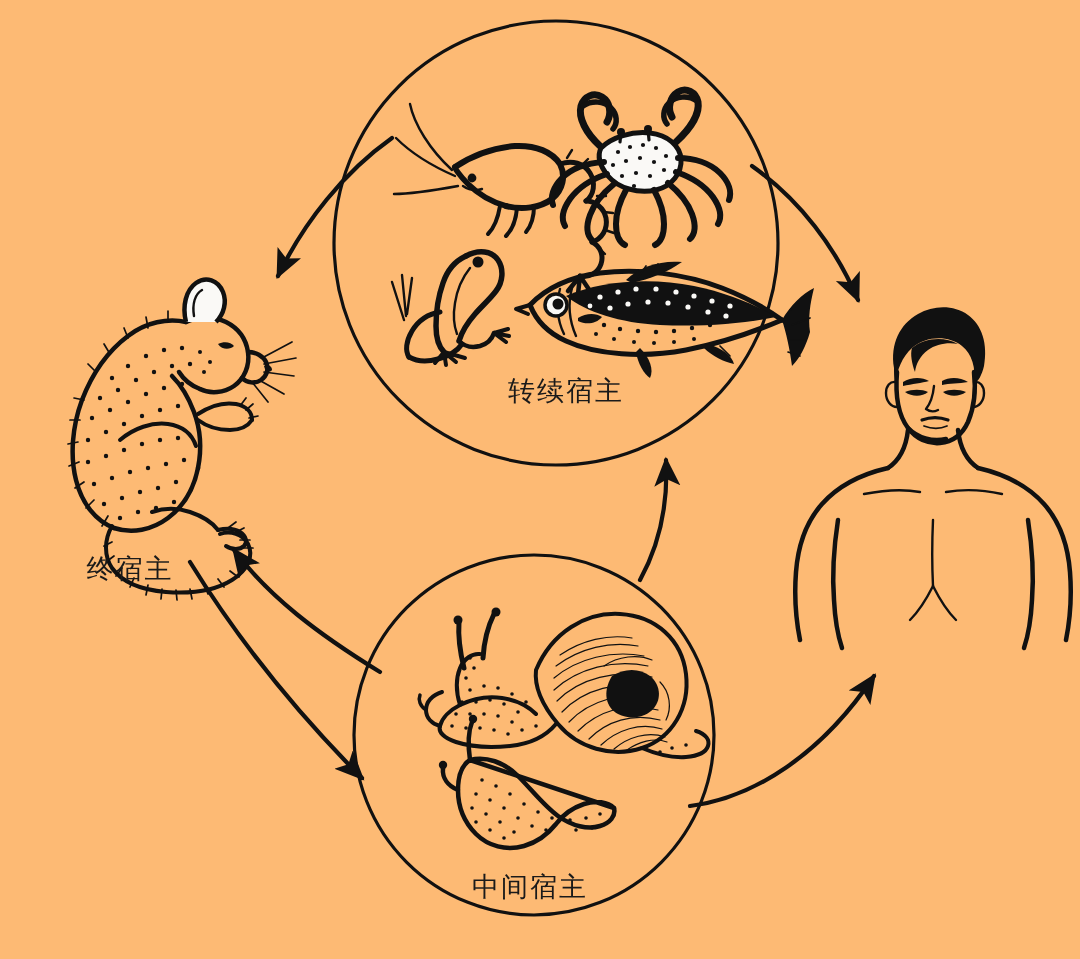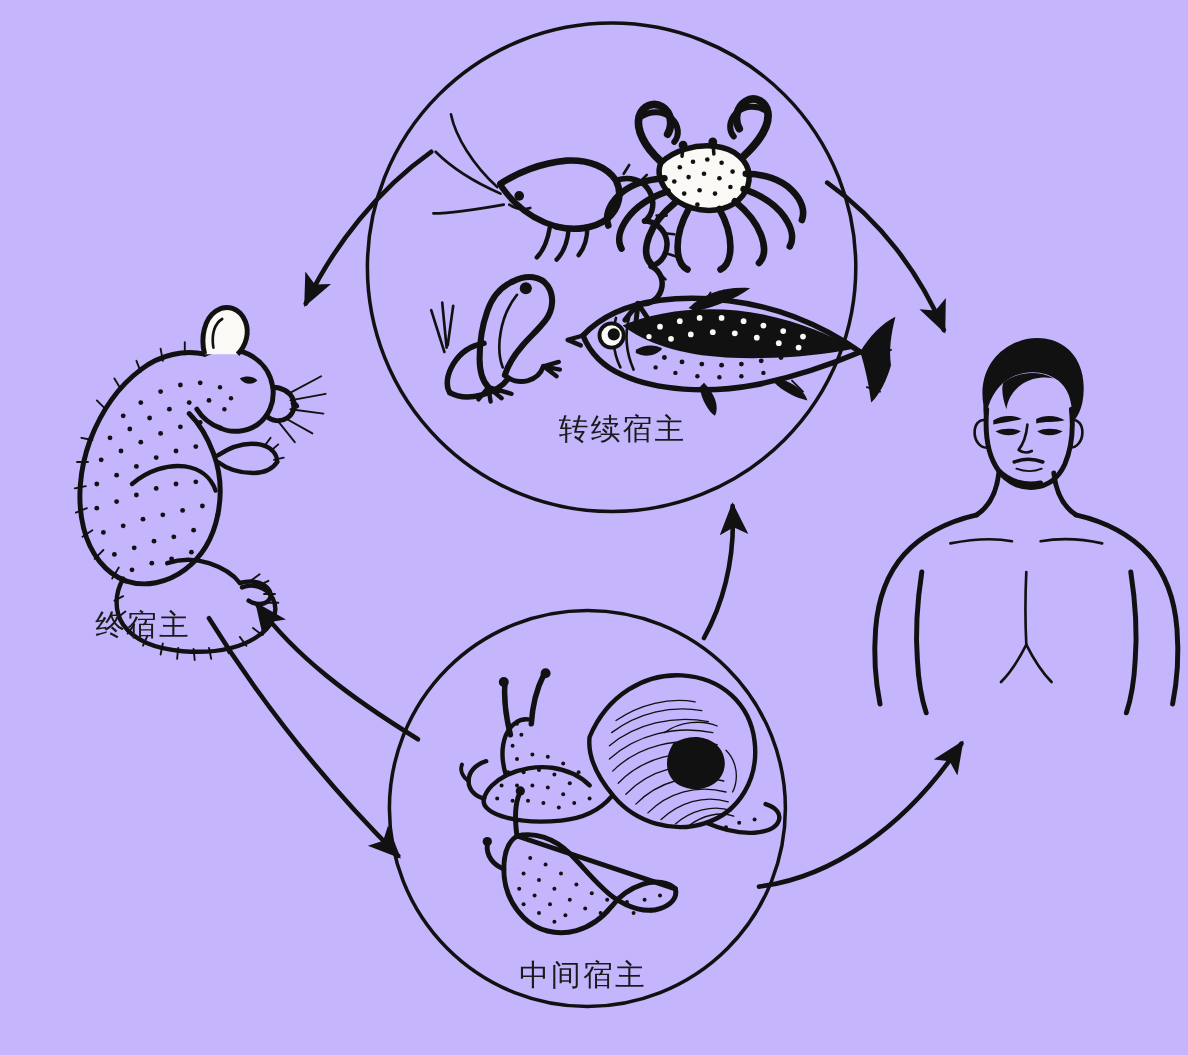--- a/index.html
+++ b/index.html
@@ -10,21 +10,21 @@
   body {
     width: 1080px;
     height: 959px;
     position: relative;
     font-family: "DejaVu Sans", "Liberation Sans", sans-serif;
     overflow: hidden;
   }
   #diagram-root {
     position: absolute;
     inset: 0;
-    background: #c4b5fd;
+    background: #fdba74;
   }
   svg.stage {
     position: absolute;
     left: 0; top: 0;
     width: 1080px;
     height: 959px;
     display: block;
   }
   .label-text {
     font-family: "DejaVu Sans", "Liberation Sans", sans-serif;

